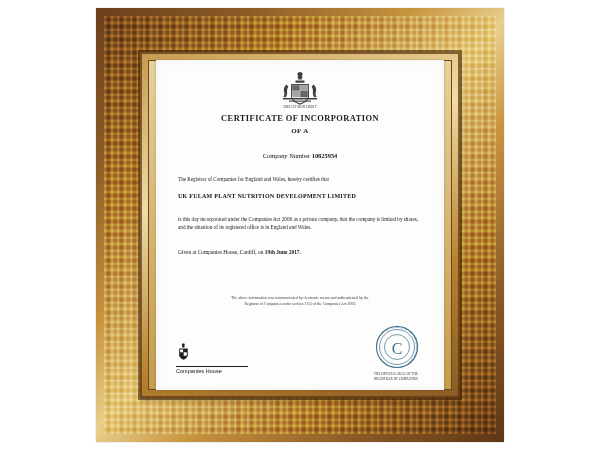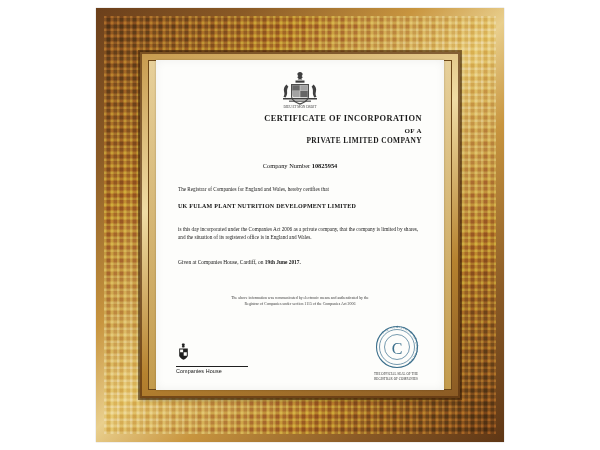--- a/index.html
+++ b/index.html
@@ -102,21 +102,21 @@
   }
 
   .doc-body {
     position: absolute;
     left: 22px;
     right: 22px;
     top: 54px;
   }
 
   .title-block {
-    text-align: right;
+    text-align: center;
     color: #1b1b1b;
   }
   .title-line1 {
     font-size: 8.4px;
     letter-spacing: .45px;
     font-weight: bold;
   }
   .title-line2 {
     font-size: 7px;
     letter-spacing: .4px;
@@ -249,21 +249,20 @@
         <path d="M6 28h34v1.4H6z"></path>
         <path d="M12 30.6h22v1.1H12z"></path>
       </g>
       <text x="23" y="38.4" font-size="3.4" text-anchor="middle" fill="#2b2b2b" font-family="Liberation Serif, serif">DIEU ET MON DROIT</text>
     </svg>
 
     <div class="doc-body">
       <div class="title-block">
         <div class="title-line1">CERTIFICATE OF INCORPORATION</div>
         <div class="title-line2">OF A</div>
-        <div class="title-line3">PRIVATE LIMITED COMPANY</div>
       </div>
 
       <div class="company-number">
         <span>Company Number</span>
         <b>10825954</b>
       </div>
 
       <div class="para">The Registrar of Companies for England and Wales, hereby certifies that</div>
 
       <div class="company-name">UK FULAM PLANT NUTRITION DEVELOPMENT LIMITED</div>

